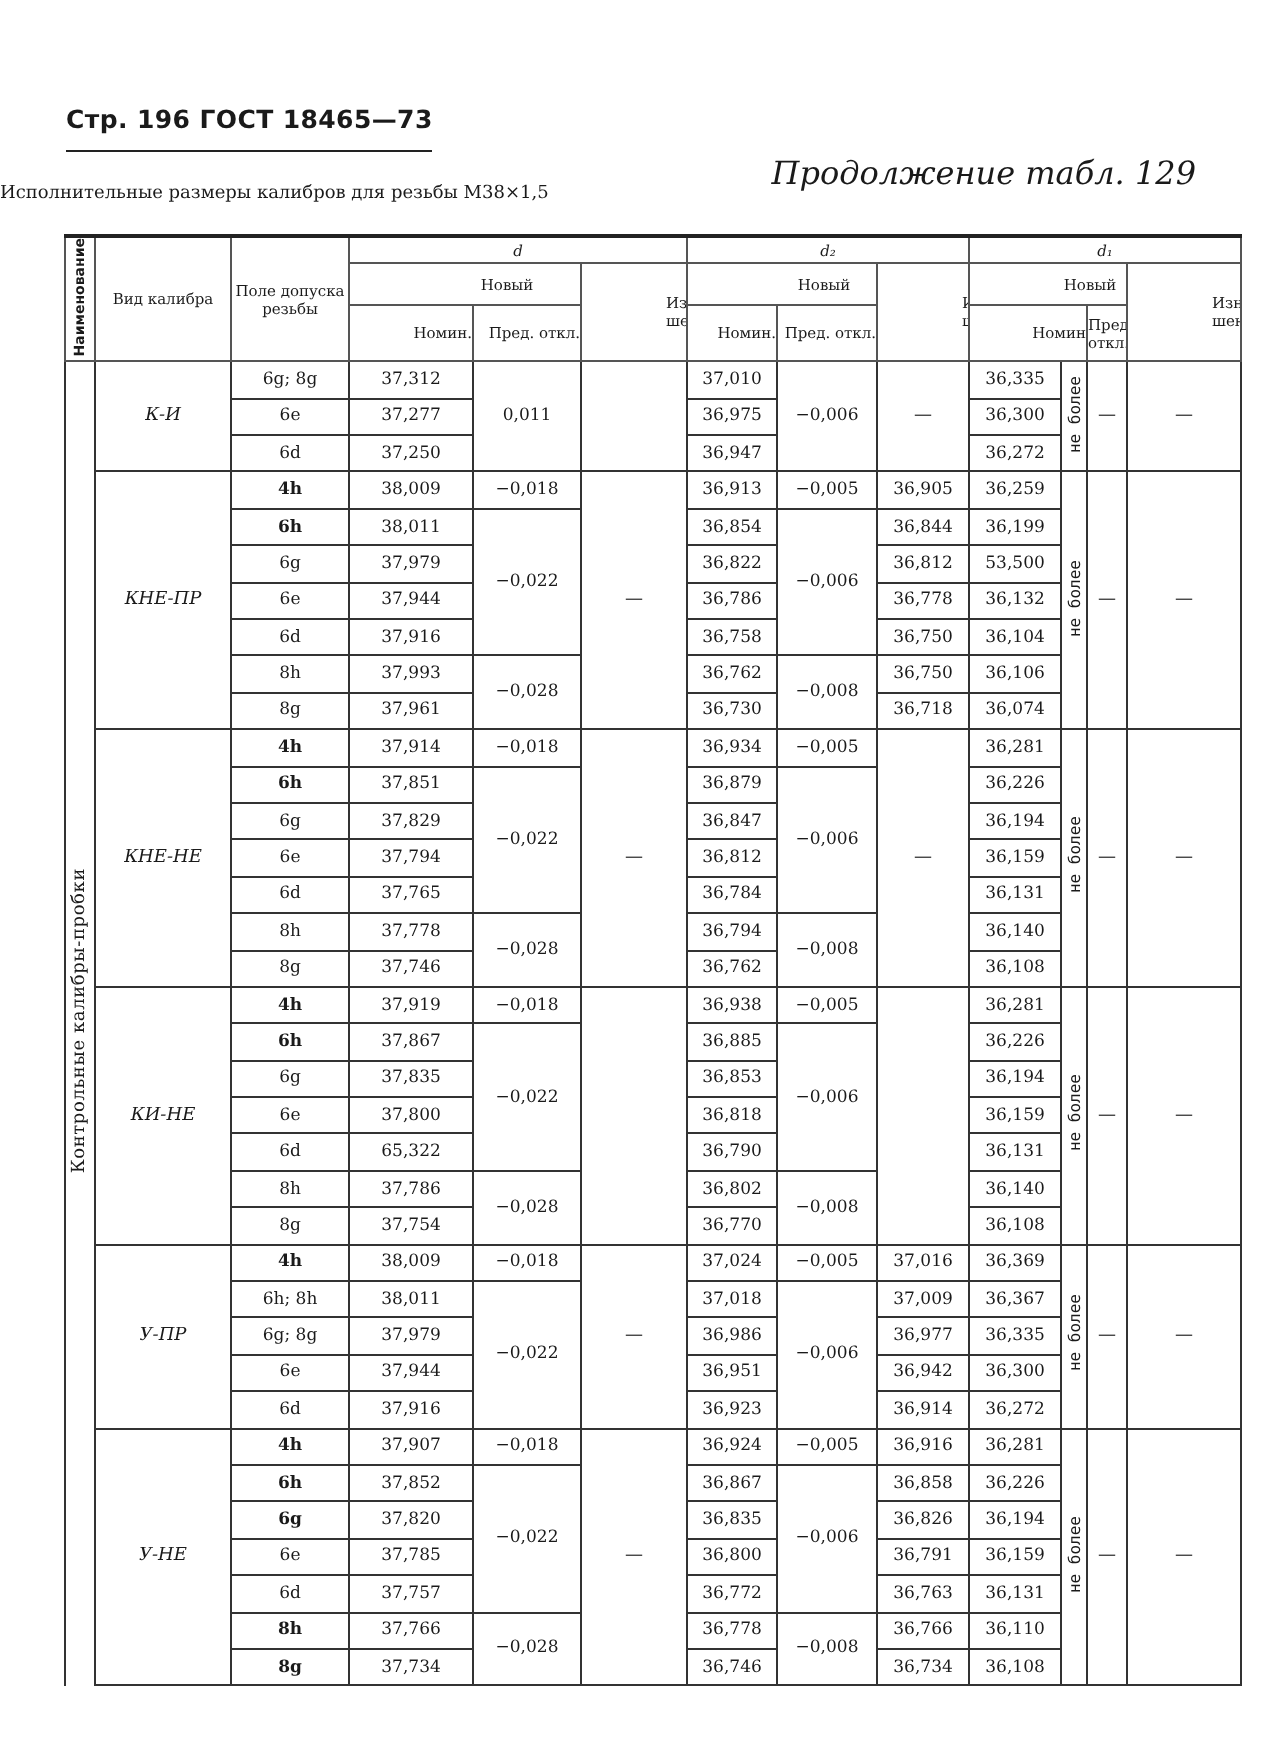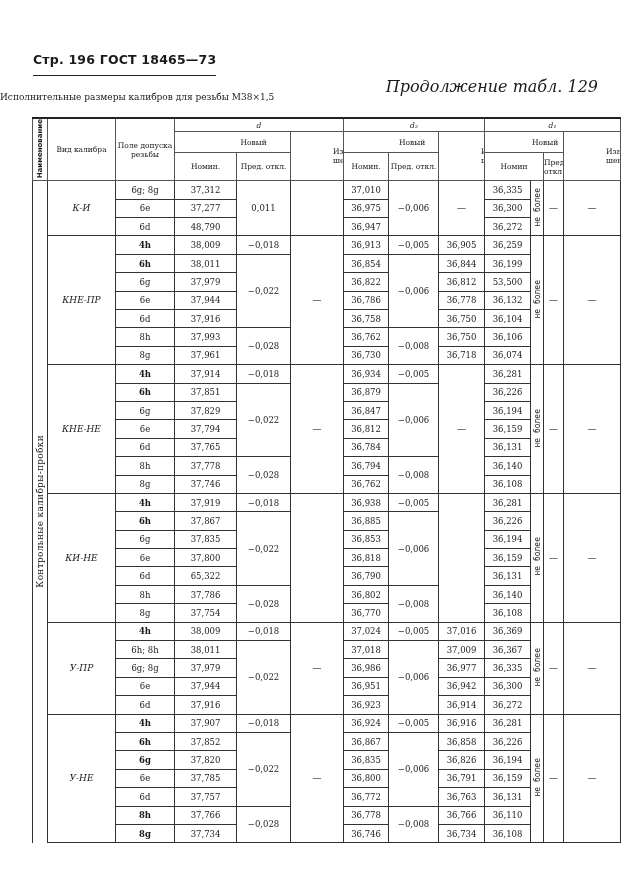--- a/index.html
+++ b/index.html
@@ -25,21 +25,21 @@
     border-collapse: collapse; table-layout: fixed;
     font-size: 8.5px;
   }
   table.main td, table.main th {
     border: 1px solid #333; padding: 0; text-align: center; vertical-align: middle;
     font-weight: normal; overflow: hidden; white-space: nowrap;
   }
   table.main thead th { font-size: 7.5px; line-height: 9px; border-color: #555; }
   table.main thead tr.h1 th { height: 12px; }
   table.main thead tr.h2 th { height: 12px; padding-left: 42px; }
-  table.main thead tr.h3 th { height: 27px; }
+  table.main thead tr.h3 th { height: 27px; text-align: right; }
   table.main tbody td { height: 17.4px; }
   table.main { border-top: 2px solid #222; }
   .vert {
     writing-mode: vertical-rl; transform: rotate(180deg);
     display: inline-block; white-space: nowrap;
   }
   .vert-head { font-family: "DejaVu Sans", sans-serif; font-weight: bold; font-size: 7px; }
   .vert-group { font-size: 9px; letter-spacing: 0.3px; }
   .vert-note { font-family: "DejaVu Sans Mono", monospace; font-size: 8px; }
   .type-label { font-style: italic; font-weight: bold; font-size: 9px; }
@@ -120,21 +120,21 @@
         <td rowspan="3" class="dash">—</td>
       </tr>
       <tr>
         <td class="tol">6e</td>
         <td class="num">37,277</td>
         <td class="num">36,975</td>
         <td class="num">36,300</td>
       </tr>
       <tr>
         <td class="tol">6d</td>
-        <td class="num">48,790</td>
+        <td class="num">37,250</td>
         <td class="num">36,947</td>
         <td class="num">36,272</td>
       </tr>
       <tr>
         <td rowspan="7" colspan="2" class="type-label">КНЕ-ПР</td>
         <td class="tol b">4h</td>
         <td class="num">38,009</td>
         <td rowspan="1" class="num">−0,018</td>
         <td rowspan="7" class="dash">—</td>
         <td class="num">36,913</td>

